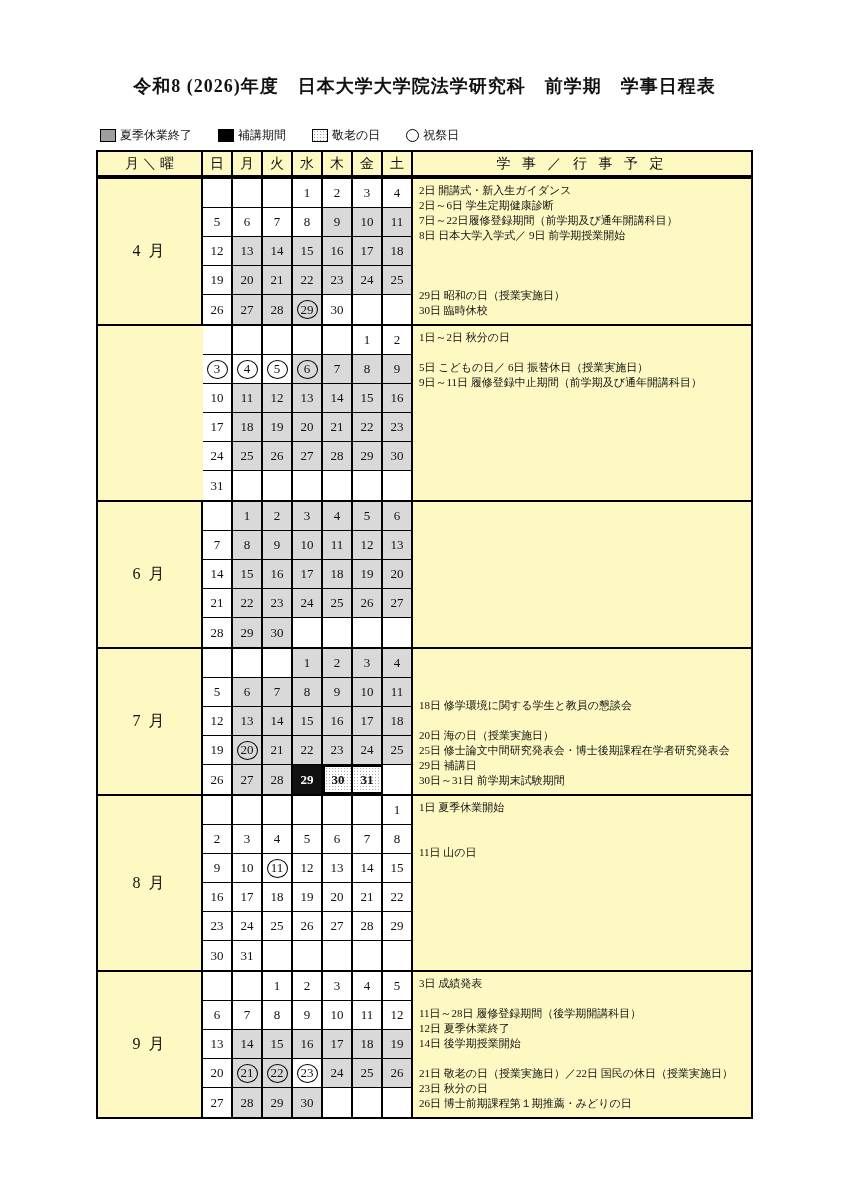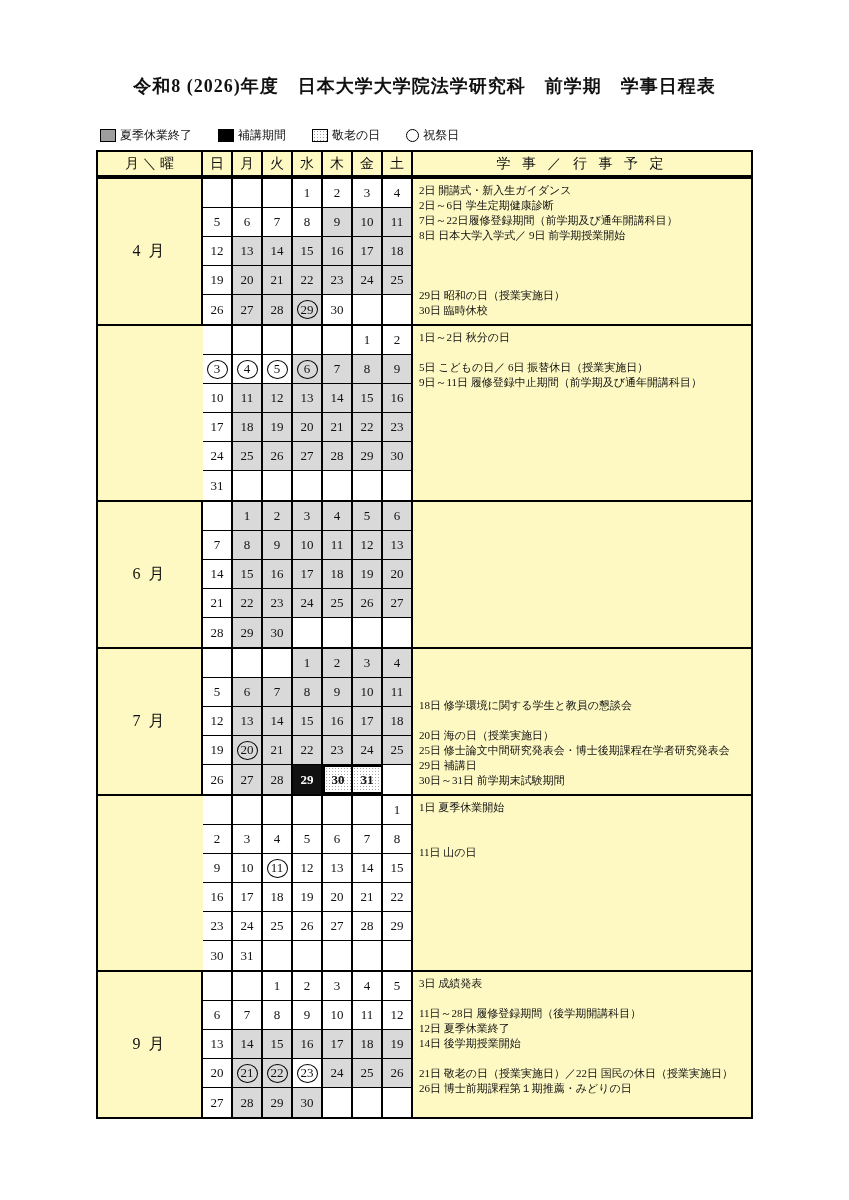--- a/index.html
+++ b/index.html
@@ -293,20 +293,21 @@
           <div class="evline">&nbsp;</div>
           <div class="evline">18日 修学環境に関する学生と教員の懇談会</div>
           <div class="evline">&nbsp;</div>
           <div class="evline">20日 海の日（授業実施日）</div>
           <div class="evline">25日 修士論文中間研究発表会・博士後期課程在学者研究発表会</div>
           <div class="evline">29日 補講日</div>
           <div class="evline">30日～31日 前学期末試験期間</div>
         </div>
       </div>
       <div class="month" style="grid-template-rows: repeat(6, 29px);">
+        <div class="mlabel" style="grid-area: 1 / 1 / span 6;">8 月</div>
         <div class="dcell" style="grid-area: 1 / 2;"></div>
         <div class="dcell" style="grid-area: 1 / 3;"></div>
         <div class="dcell" style="grid-area: 1 / 4;"></div>
         <div class="dcell" style="grid-area: 1 / 5;"></div>
         <div class="dcell" style="grid-area: 1 / 6;"></div>
         <div class="dcell" style="grid-area: 1 / 7;"></div>
         <div class="dcell" style="grid-area: 1 / 8;">1</div>
         <div class="dcell" style="grid-area: 2 / 2;">2</div>
         <div class="dcell" style="grid-area: 2 / 3;">3</div>
         <div class="dcell" style="grid-area: 2 / 4;">4</div>
@@ -395,18 +396,19 @@
         <div class="dcell lastrow" style="grid-area: 5 / 7;"></div>
         <div class="dcell lastrow" style="grid-area: 5 / 8;"></div>
         <div class="mevents" style="grid-area: 1 / 9 / span 5;">
           <div class="evline">3日 成績発表</div>
           <div class="evline">&nbsp;</div>
           <div class="evline">11日～28日 履修登録期間（後学期開講科目）</div>
           <div class="evline">12日 夏季休業終了</div>
           <div class="evline">14日 後学期授業開始</div>
           <div class="evline">&nbsp;</div>
           <div class="evline">21日 敬老の日（授業実施日）／22日 国民の休日（授業実施日）</div>
+          <div class="evline">23日 秋分の日</div>
           <div class="evline">26日 博士前期課程第１期推薦・みどりの日</div>
         </div>
       </div>
     </div>
 
 </div>
 
 </body></html>

